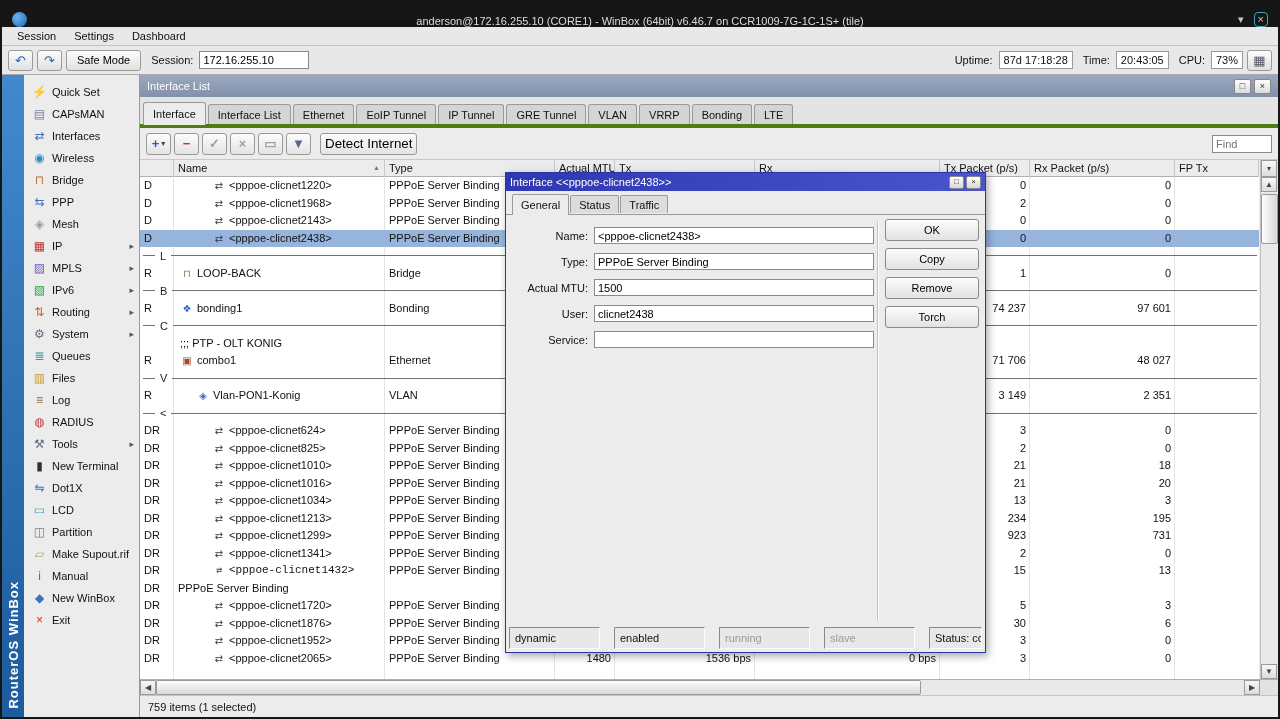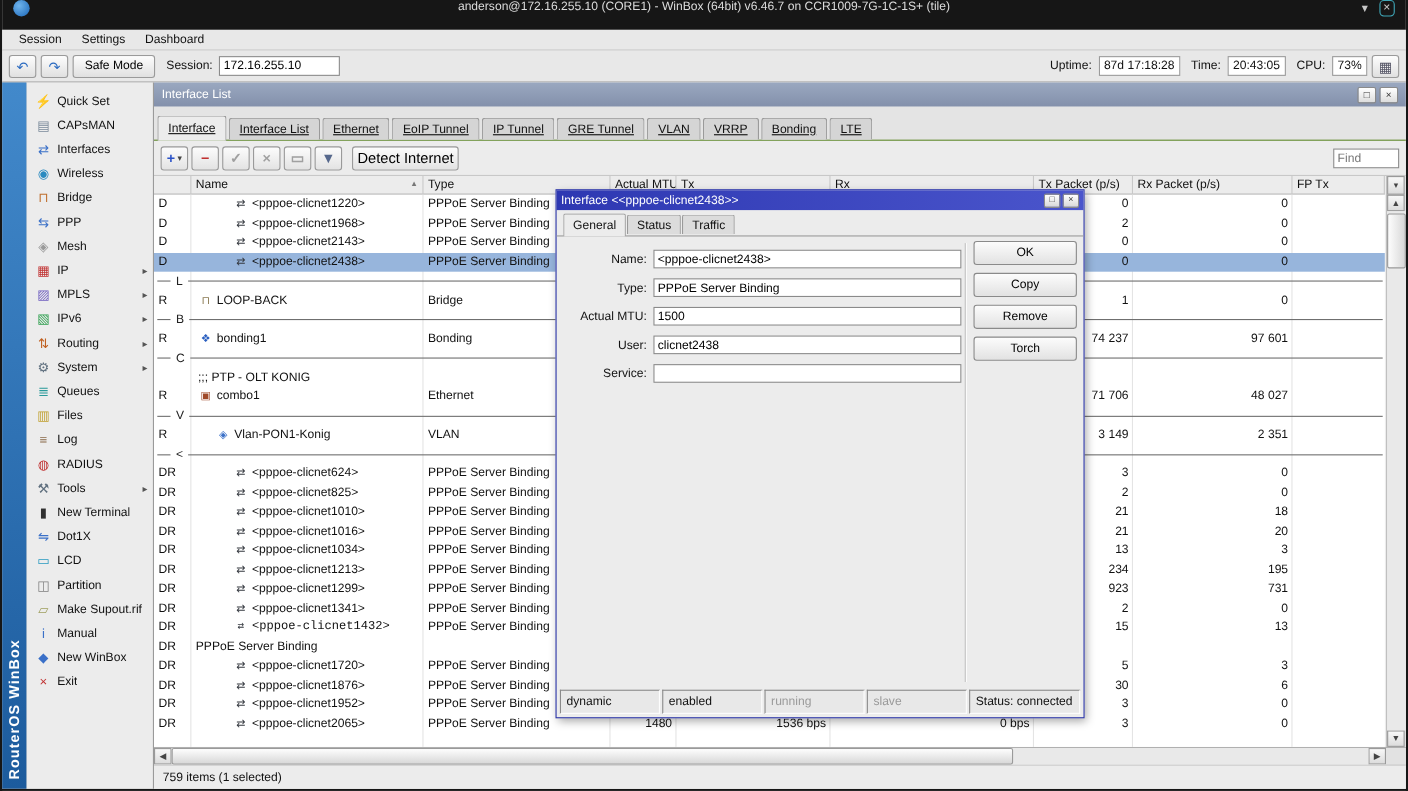--- a/index.html
+++ b/index.html
@@ -8,21 +8,21 @@
     width:1280px; height:719px; overflow:hidden;
     font-family:"Liberation Sans", sans-serif; font-size:11px; color:#111;
     background:#161616;
   }
   .frame { position:relative; width:1280px; height:719px;
     border-left:2px solid #161616; border-right:2px solid #161616; border-bottom:2px solid #161616;
     display:flex; flex-direction:column; background:#e6e6e6; }
 
   
   .titlebar { height:27px; flex:none; background:#161616; color:#dcdcdc;
-    display:flex; align-items:flex-start; padding:0 10px; position:relative; }
+    display:flex; align-items:flex-end; padding:0 10px; position:relative; }
   .app-icon { width:15px; height:15px; border-radius:50%;
     background:radial-gradient(circle at 35% 35%, #6fb4ec, #1a66b8); flex:none; }
   .tb-title { position:absolute; left:0; right:0; text-align:center; pointer-events:none; }
   .tb-controls { margin-left:auto; display:flex; gap:10px; align-items:center; z-index:1; }
   .tb-controls span { color:#c8c8c8; cursor:default; }
   .closehex { border:1px solid #3fa7b8; border-radius:4px; padding:0 3px; line-height:13px; }
 
   
   .menubar { height:19px; flex:none; background:#e8e8e8; border-bottom:1px solid #c4c4c4;
     display:flex; align-items:center; padding:0 6px; }
@@ -62,21 +62,21 @@
   
   .mainwin { flex:1; min-width:0; position:relative; background:#ececec;
     display:flex; flex-direction:column; }
   .wtitle { height:22px; flex:none; background:linear-gradient(180deg,#9aa8c0,#8390ab);
     color:#fff; display:flex; align-items:center; padding:0 7px; }
   .wbtns { margin-left:auto; display:flex; gap:3px; }
   .wbtns button { width:17px; height:15px; font-size:9px; line-height:1; padding:0;
     background:linear-gradient(#fff,#dcdcdc); border:1px solid #8a8a8a; border-radius:2px; color:#333; }
 
   .tabs { height:31px; flex:none; display:flex; align-items:flex-end; gap:2px;
-    padding:0 3px; background:#e4e4e4; border-bottom:1px solid #4d7c0f;text-decoration:underline; }
+    padding:0 3px; background:#e4e4e4; border-bottom:4px solid #4d7c0f; }
   .tab { height:20px; line-height:20px; padding:0 9px; background:#d5d5d5;
     border:1px solid #9a9a9a; border-bottom:none; border-radius:3px 3px 0 0;
     white-space:nowrap; cursor:default; }
   .tab.active { background:#ececec; height:23px; line-height:23px; margin-bottom:-1px; }
 
   .actionbar { height:32px; flex:none; display:flex; align-items:center; gap:3px;
     padding:0 6px; background:#ececec; border-bottom:1px solid #c8c8c8; }
   .act-btn { height:22px; min-width:25px; padding:0 4px; display:flex; align-items:center;
     justify-content:center; gap:2px; background:linear-gradient(#fcfcfc,#e3e3e3);
     border:1px solid #9a9a9a; border-radius:3px; font-family:inherit; }
@@ -145,21 +145,21 @@
   .drow { display:flex; align-items:center; margin-bottom:9px; }
   .dlabel { width:80px; flex:none; text-align:right; padding-right:6px; }
   .dinput { flex:1; height:17px; border:1px solid #8a8a8a; background:#fff;
     padding:0 3px; font-family:inherit; font-size:11px; }
   .dsep { position:absolute; top:30px; bottom:32px; right:106px; width:2px;
     border-left:1px solid #c2c2c2; border-right:1px solid #fdfdfd; }
   .dbuttons { position:absolute; right:6px; top:28px; width:94px;
     display:flex; flex-direction:column; gap:7px; }
   .dbtn { height:22px; background:linear-gradient(#fcfcfc,#e2e2e2);
     border:1px solid #8a8a8a; border-radius:3px; font-family:inherit; font-size:11px; }
-  .dfooter { position:absolute; left:3px; right:3px; bottom:3px; height:22px; display:flex; gap:2px; }
+  .dfooter { position:absolute; left:3px; right:3px; bottom:3px; height:22px; display:flex; gap:14px; }
   .fcell { width:91px; flex:none; display:flex; align-items:center; padding:0 5px;
     background:#e8e8e8; border:1px solid #fdfdfd; border-top-color:#8a8a8a; border-left-color:#8a8a8a;
     white-space:nowrap; overflow:hidden; }
   .fcell.dim { color:#9a9a9a; }
   .fcell.last { flex:1; width:auto; }
 </style>
 </head>
 <body>
 
 <div class="frame">

